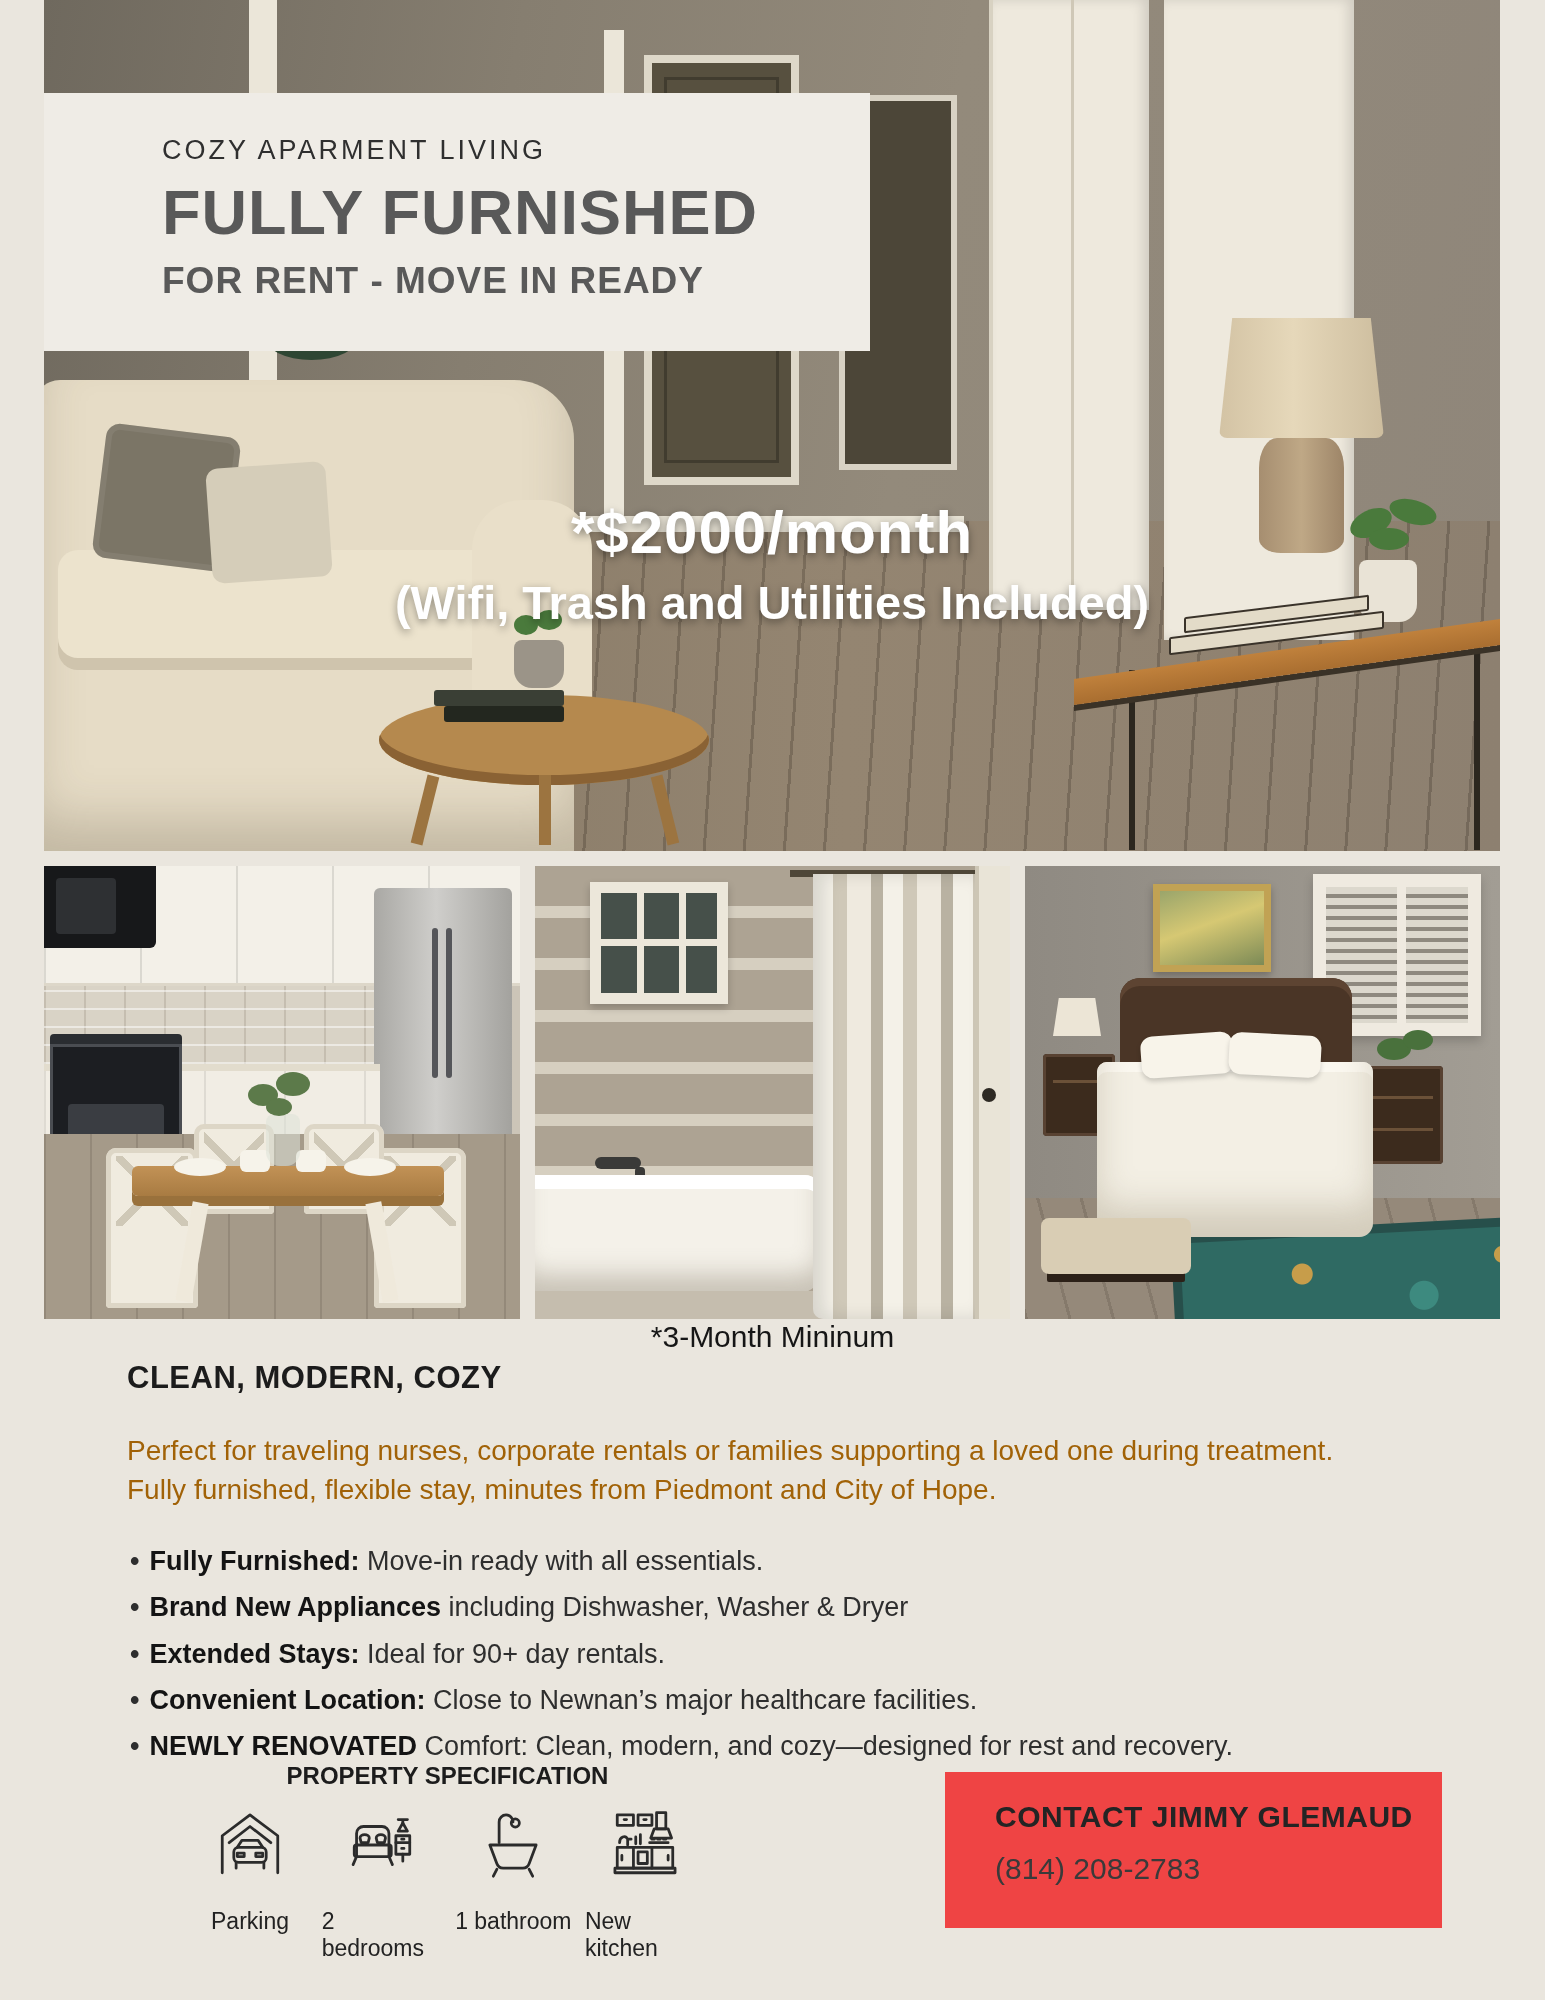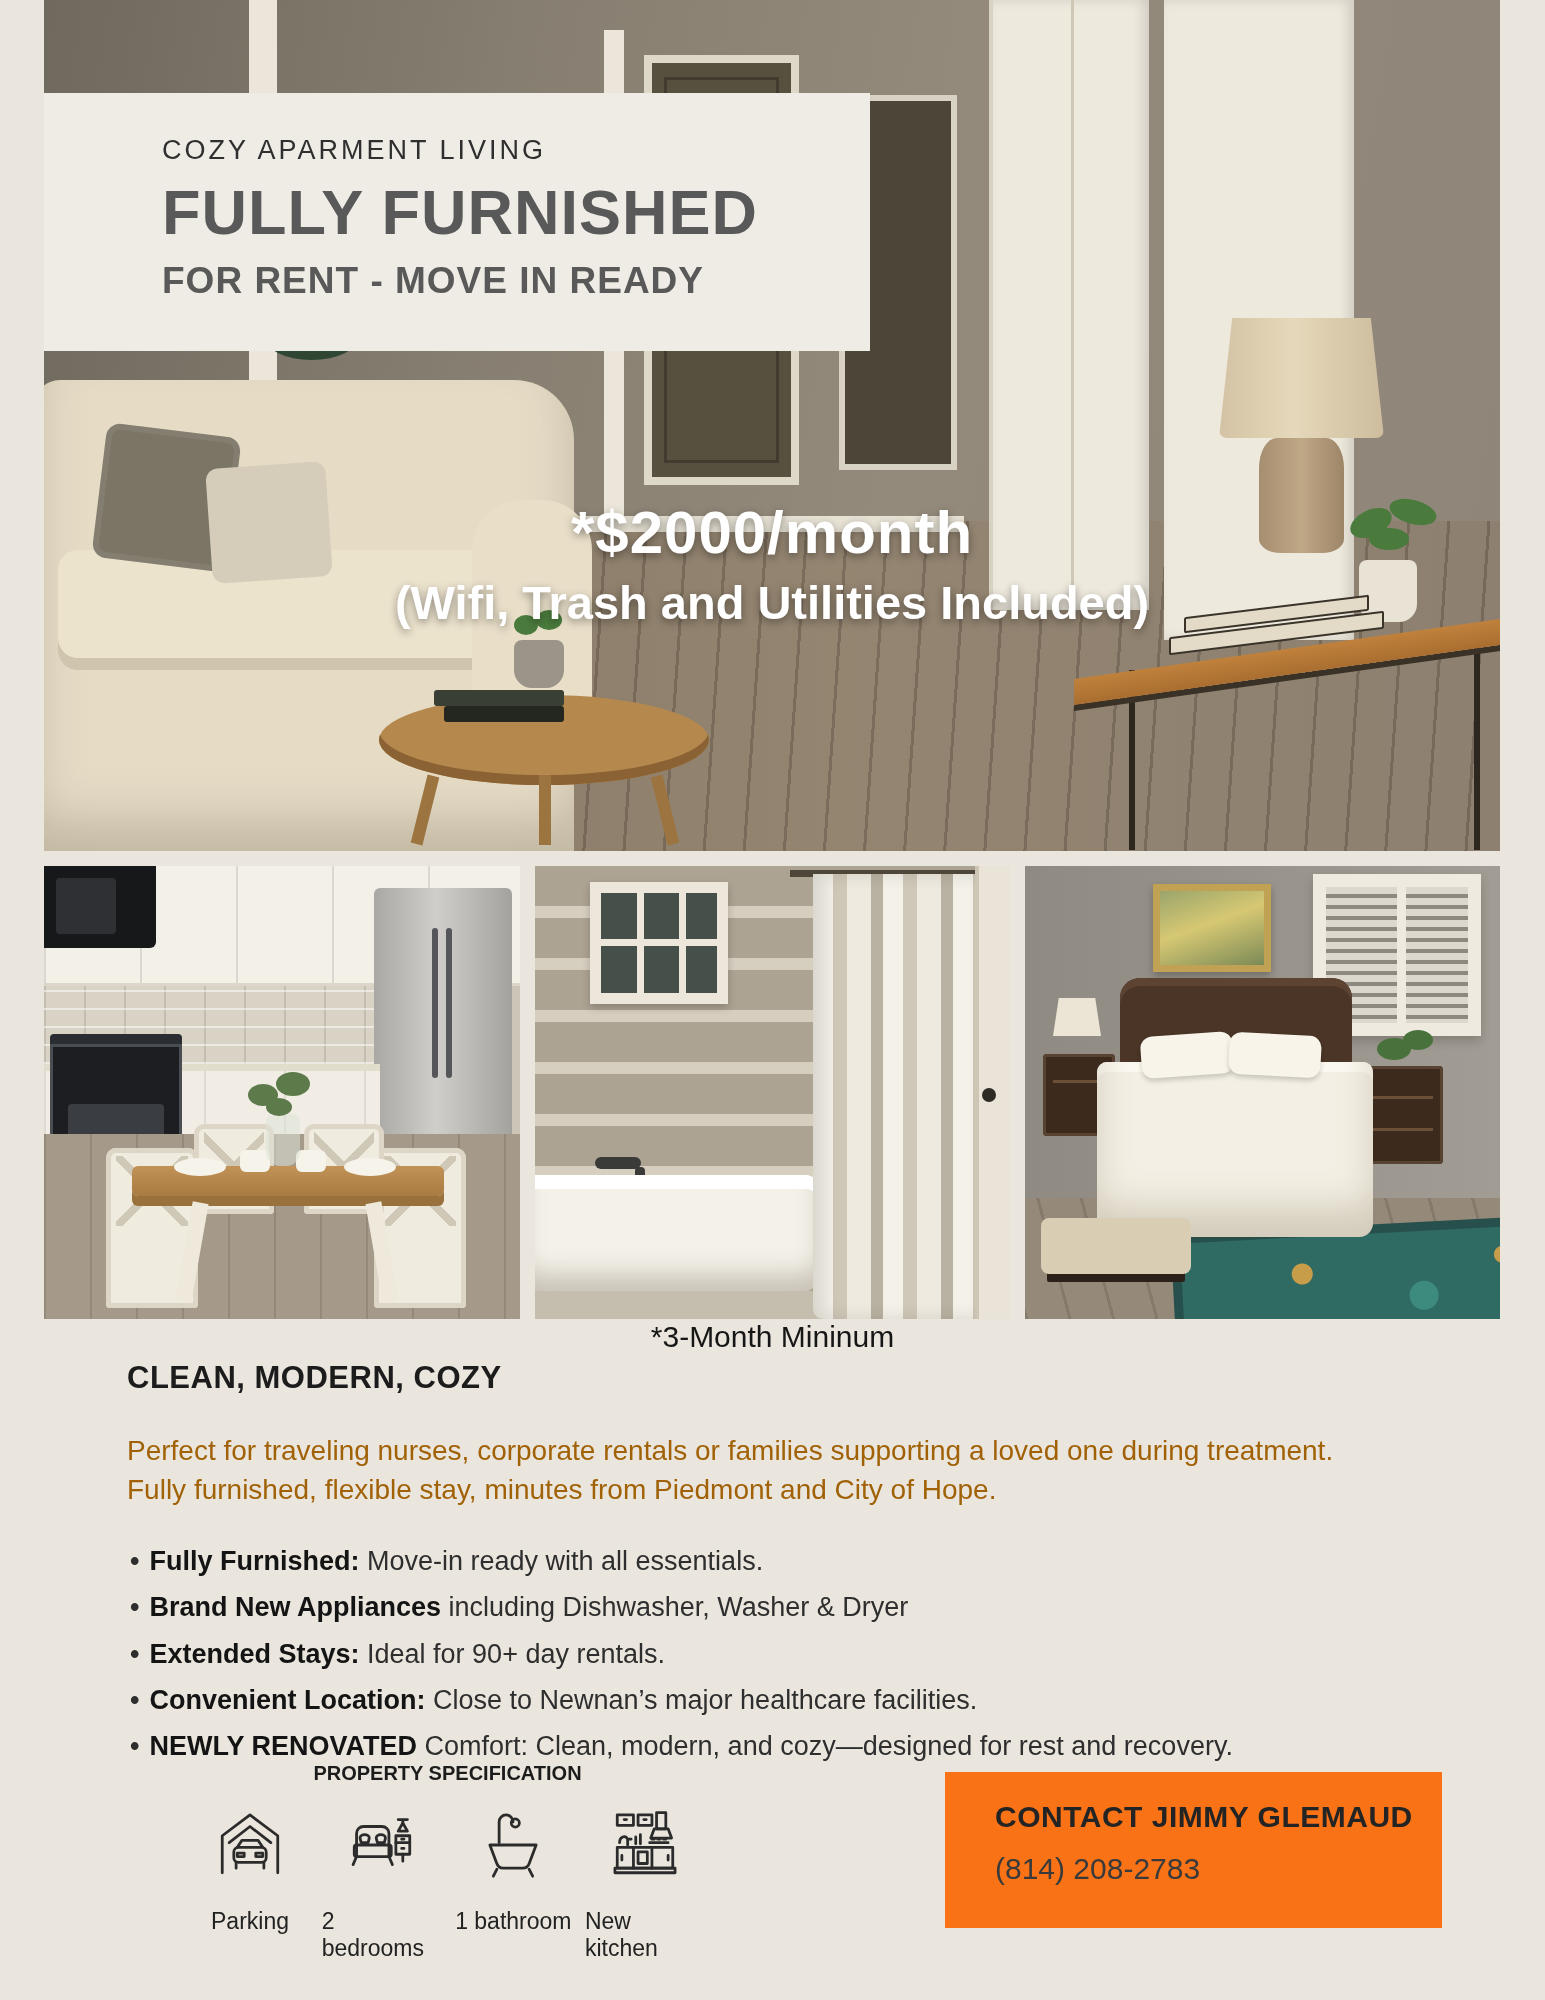--- a/index.html
+++ b/index.html
@@ -99,26 +99,26 @@
   .r-plant i { position:absolute; background:#49713c; border-radius:50%; }
 
   
   .caption { position:absolute; left:0; right:0; top:1320px; text-align:center; font-size:30px; color:#161616; }
   .sect-h { position:absolute; left:127px; top:1360px; font-size:31px; font-weight:800; color:#1c1c1c; letter-spacing:.5px; }
   .para { position:absolute; left:127px; top:1432px; width:1230px; font-size:28px; line-height:1.38; color:#a16207; }
   .bullets { position:absolute; left:130px; top:1543px; width:1290px; font-size:27px; color:#2e2e2e; }
   .bullets .li { margin-bottom:9px; line-height:1.38; }
   .bullets .dot { font-weight:700; margin-right:10px; }
   .bullets b { color:#141414; }
-  .specs-h { position:absolute; left:195px; top:1762px; width:505px; text-align:center; font-size:20px; font-weight:800; color:#1c1c1c; }
+  .specs-h { position:absolute; left:195px; top:1762px; width:505px; text-align:center; font-size:24px; font-weight:800; color:#1c1c1c; }
   .specs { position:absolute; left:190px; top:1808px; width:515px; display:flex; justify-content:space-between; }
   .spec { display:flex; flex-direction:column; align-items:center; width:120px;gap:14px; }
   .spec svg { width:74px; height:74px; }
   .spec .lbl { margin-top:12px; font-size:23px; color:#222; }
-  .contact { position:absolute; left:945px; top:1772px; width:497px; height:156px; background:#f97316; padding:28px 0 0 50px; }
+  .contact { position:absolute; left:945px; top:1772px; width:497px; height:156px; background:#ef4444; padding:28px 0 0 50px; }
   .contact .name { font-size:30px; font-weight:800; color:#242424; letter-spacing:.5px; }
   .contact .phone { font-size:30px; color:#3a3a3a; margin-top:18px; }
 </style>
 </head>
 <body>
 
 <div class="hero">
   <div class="h-floor"></div>
 
   <div class="h-trim" style="left:205px;top:0;width:28px;height:545px;"></div>

